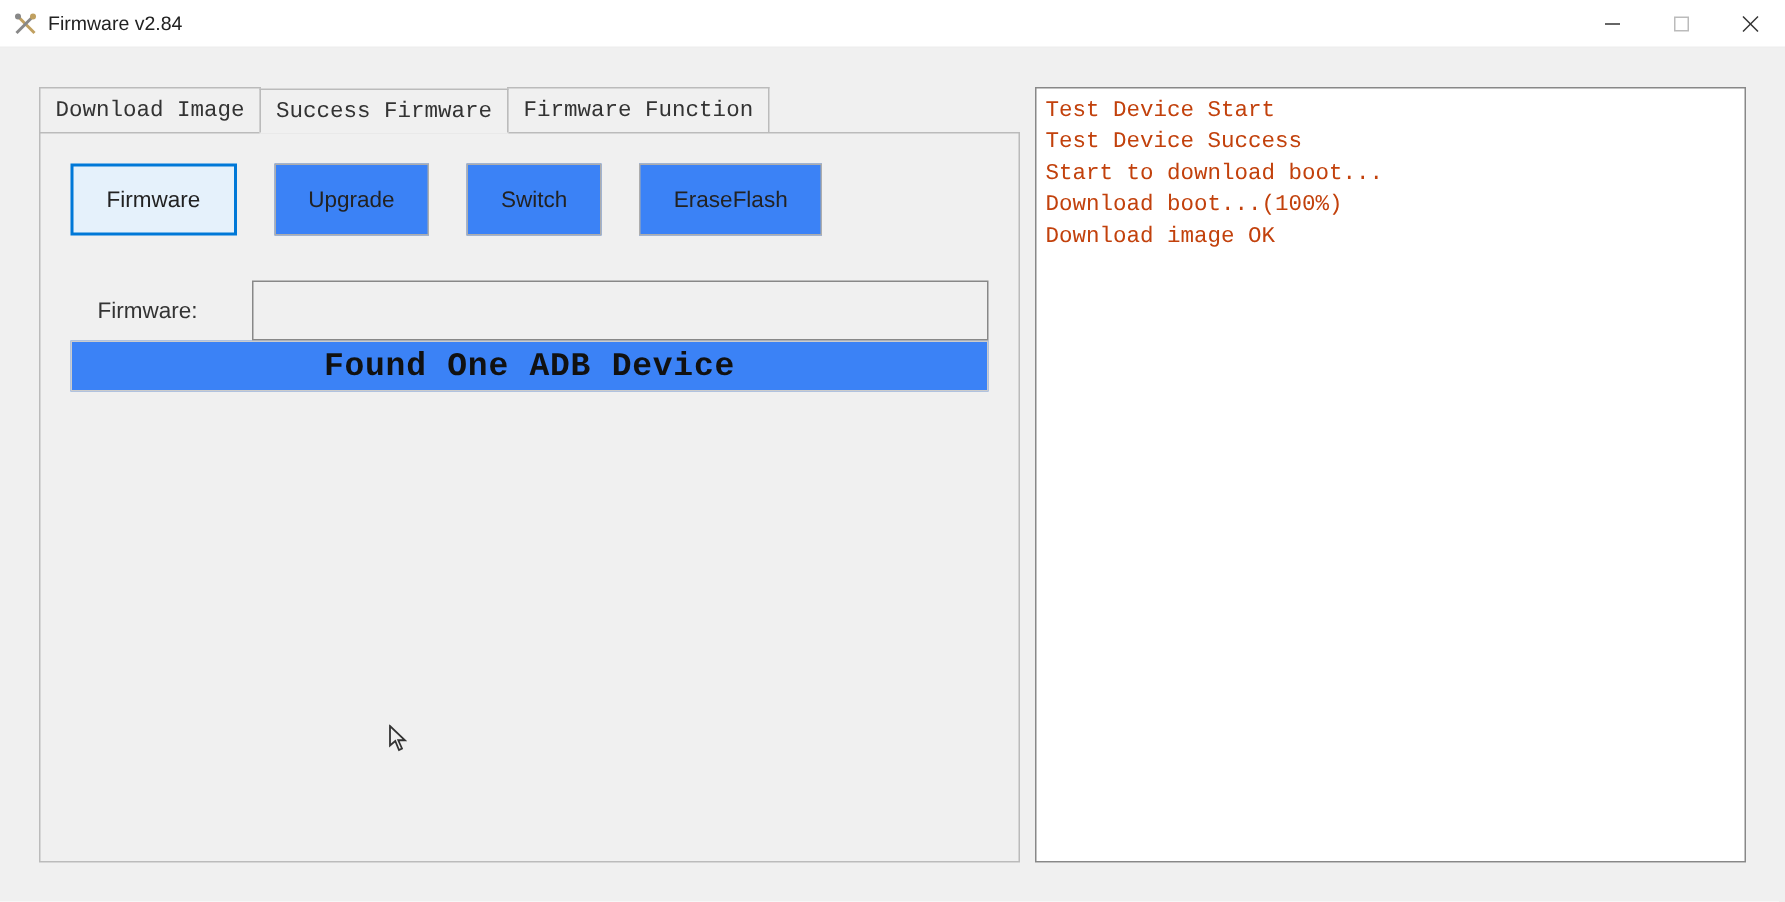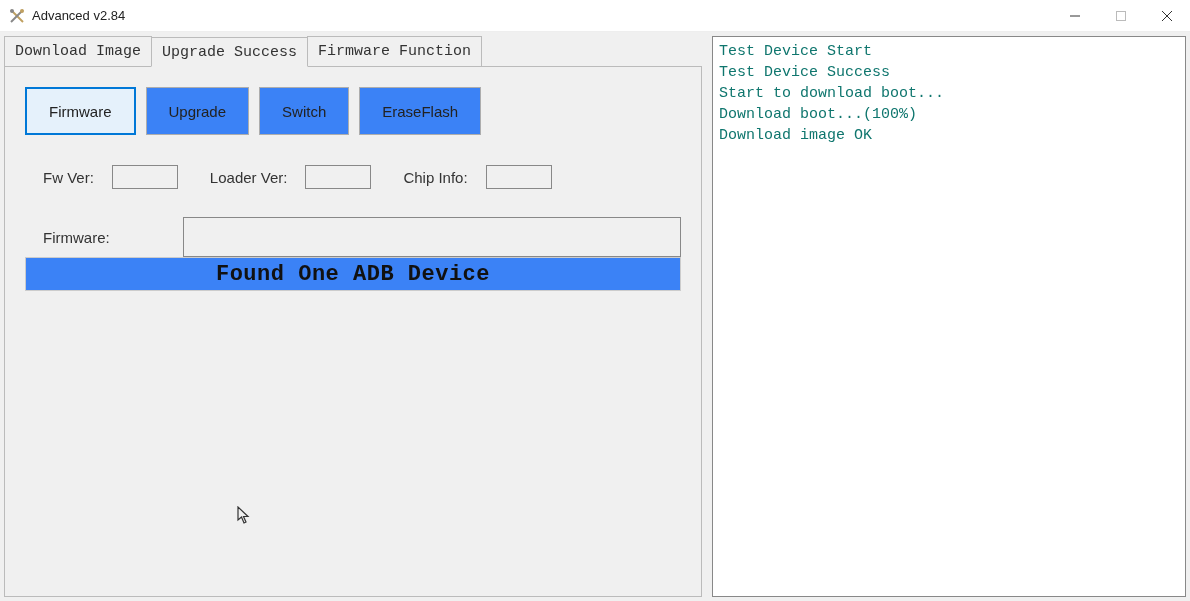--- a/index.html
+++ b/index.html
@@ -47,21 +47,21 @@
       align-items: center;
       justify-content: center;
       color: #333;
     }
     .win-btn svg { display: block; }
     .win-btn.maximize { color: #bbb; }
 
     .client-area {
       flex: 1;
       background: #f0f0f0;
-      padding: 4px;
+      padding: 26px;
       display: flex;
       gap: 10px;
       position: relative;
     }
     .left-panel {
       flex: 1;
       display: flex;
       flex-direction: column;
       position: relative;
     }
@@ -90,21 +90,21 @@
     .tab-content {
       border: 1px solid #bbb;
       flex: 1;
       padding: 20px 20px 0 20px;
       margin-top: 0px;
       background: #f0f0f0;
       position: relative;
     }
     .btn-row {
       display: flex;
-      gap: 0;
+      gap: 15px;
       margin-bottom: 30px;
     }
     .classic-btn {
       height: 48px;
       padding: 0 22px;
       font-size: 15px;
       font-family: "Segoe UI", Tahoma, sans-serif;
       background: #3b82f6;
       border: 1px solid #adadad;
       color: #222;
@@ -162,21 +162,21 @@
       color: #111;
       letter-spacing: 0.5px;
     }
     .log-panel {
       width: 474px;
       border: 1px solid #888;
       background: #fff;
       padding: 4px 6px;
       font-family: "SimSun", "Courier New", monospace;
       font-size: 15px;
-      color: #0f766e;
+      color: #c2410c;
       line-height: 1.4;
       white-space: pre;
       overflow: hidden;
     }
     .cursor {
       position: absolute;
       left: 232px;
       bottom: 66px;
       pointer-events: none;
     }
@@ -188,21 +188,21 @@
 
   <div class="titlebar">
     <span class="titlebar-icon">
       <svg width="18" height="18" viewBox="0 0 18 18">
         <line x1="3" y1="3" x2="15" y2="15" stroke="#c0a060" stroke-width="2"></line>
         <line x1="15" y1="3" x2="3" y2="15" stroke="#888" stroke-width="2"></line>
         <circle cx="4" cy="4" r="2" fill="#888"></circle>
         <circle cx="14" cy="4" r="2" fill="#c0a060"></circle>
       </svg>
     </span>
-    <span class="titlebar-title">Advanced v2.84</span>
+    <span class="titlebar-title">Firmware v2.84</span>
     <div class="win-controls">
       <div class="win-btn">
         <svg width="12" height="12" viewBox="0 0 12 12">
             <line x1="1" y1="6" x2="11" y2="6" stroke="currentColor" stroke-width="1"></line>
           </svg>
       </div>
       <div class="win-btn maximize">
         <svg width="12" height="12" viewBox="0 0 12 12">
             <rect x="1.5" y="1.5" width="9" height="9" fill="none" stroke="currentColor" stroke-width="1"></rect>
           </svg>
@@ -215,41 +215,33 @@
       </div>
     </div>
   </div>
 
   <div class="client-area">
 
     <div class="left-panel">
 
       <div class="tab-row">
         <div class="tab">Download Image</div>
-        <div class="tab active">Upgrade Success</div>
+        <div class="tab active">Success Firmware</div>
         <div class="tab">Firmware Function</div>
       </div>
 
       <div class="tab-content">
 
         <div class="btn-row">
           <button class="classic-btn primary">Firmware</button>
           <button class="classic-btn">Upgrade</button>
           <button class="classic-btn">Switch</button>
           <button class="classic-btn">EraseFlash</button>
         </div>
 
-        <div class="info-row">
-          <span>Fw Ver:</span>
-          <div class="field-box"></div>
-          <span style="margin-left:14px">Loader Ver:</span>
-          <div class="field-box"></div>
-          <span style="margin-left:14px">Chip Info:</span>
-          <div class="field-box"></div>
-        </div>
 
         <div class="firmware-row">
           <span>Firmware:</span>
           <div class="firmware-box"></div>
         </div>
 
         <div class="cursor">
           <svg width="16" height="20" viewBox="0 0 16 20">
             <path d="M1 1 L1 14 L4.5 11 L7 17 L9 16 L6.5 10.5 L11 10.5 Z" fill="none" stroke="#333" stroke-width="1.2"></path>
           </svg>

